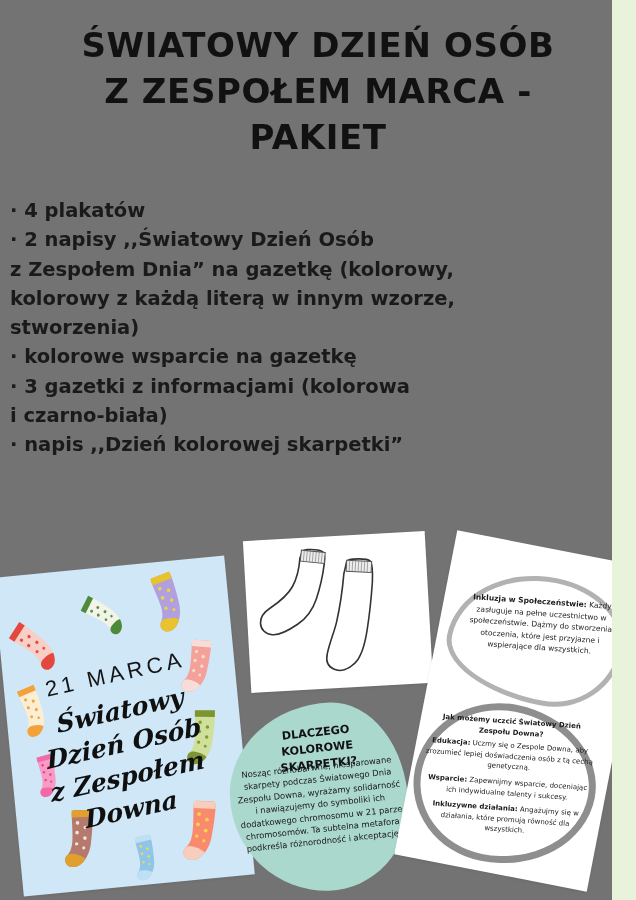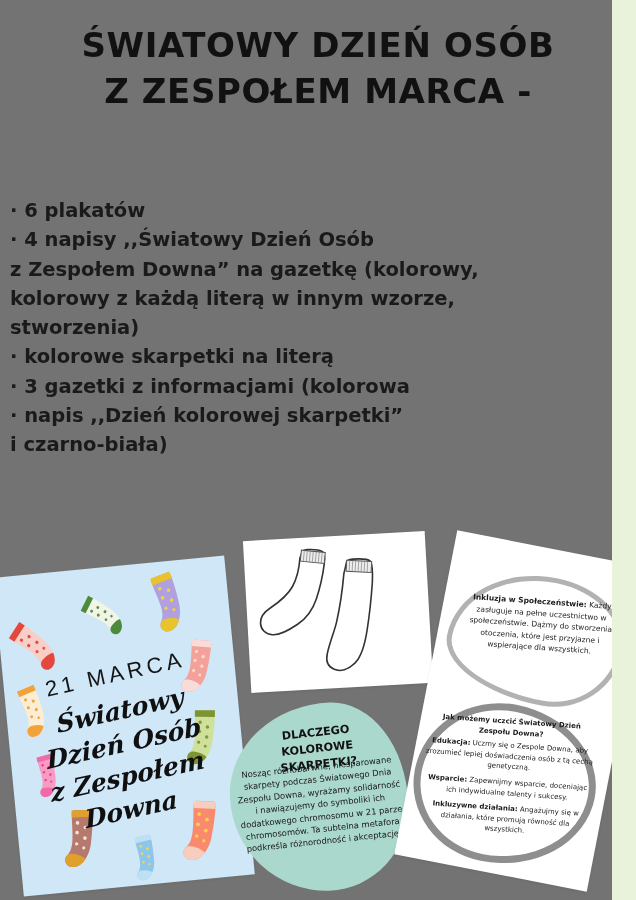--- a/index.html
+++ b/index.html
@@ -175,32 +175,33 @@
   .info-p { display: block; margin-bottom: 5px; }
 </style>
 </head>
 <body>
 
 <div id="page">
 
   <div class="title-block">
     <div class="title-line">ŚWIATOWY DZIEŃ OSÓB</div>
     <div class="title-line">Z ZESPOŁEM MARCA -</div>
+    <div class="title-line">PAKIET</div>
   </div>
 
   <div class="bullets">
-    <div class="bullet-line">· 6 plakatów</div>
-    <div class="bullet-line">· 4 napisy ,,Światowy Dzień Osób</div>
-    <div class="bullet-line">z Zespołem Downa” na  gazetkę (kolorowy,</div>
+    <div class="bullet-line">· 4 plakatów</div>
+    <div class="bullet-line">· 2 napisy ,,Światowy Dzień Osób</div>
+    <div class="bullet-line">z Zespołem Dnia” na  gazetkę (kolorowy,</div>
     <div class="bullet-line">kolorowy z każdą literą w innym wzorze,</div>
     <div class="bullet-line">stworzenia)</div>
-    <div class="bullet-line">· kolorowe skarpetki na literą</div>
+    <div class="bullet-line">· kolorowe wsparcie na gazetkę</div>
     <div class="bullet-line">· 3 gazetki z informacjami (kolorowa</div>
+    <div class="bullet-line">i czarno-biała)</div>
     <div class="bullet-line">· napis ,,Dzień kolorowej skarpetki”</div>
-    <div class="bullet-line">i czarno-biała)</div>
   </div>
 
   <div class="collage">
 
     <div class="poster">
       <div id="sock-layer">
           <div class="sock" style="left: 14px; top: 40px; width: 44px; height: 58px; transform: rotate(-52deg);"><svg viewBox="0 0 60 90" width="44" height="58">
               <path d="M18 6 C16 6 14 8 14 12 C14 26 15 40 14 50 C13 60 10 66 6 70 C2 74 2 80 6 84 C10 88 18 88 24 84 C32 78 38 68 40 56 C42 44 44 26 44 12 C44 8 42 6 40 6 Z" fill="#f7cfc6"></path>
               <path d="M14 6 h30 v10 h-30 z" fill="#e2483d"></path>
               <path d="M6 70 C2 74 2 80 6 84 C10 88 18 88 24 84 C27 82 30 79 32 76 C26 70 16 68 10 68 Z" fill="#e2483d"></path>

